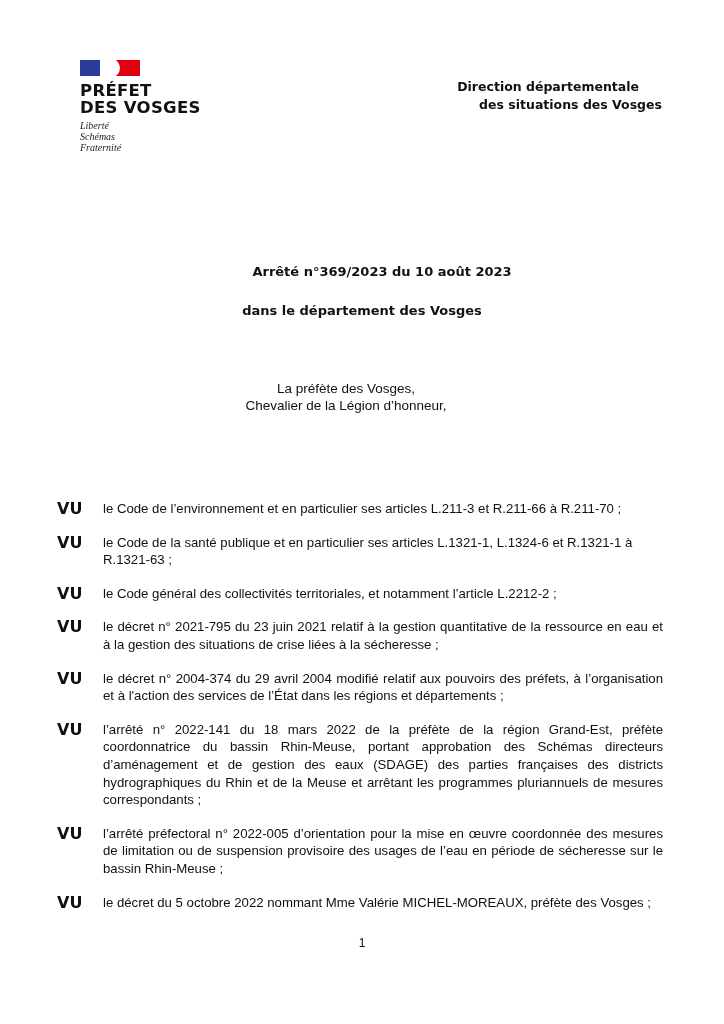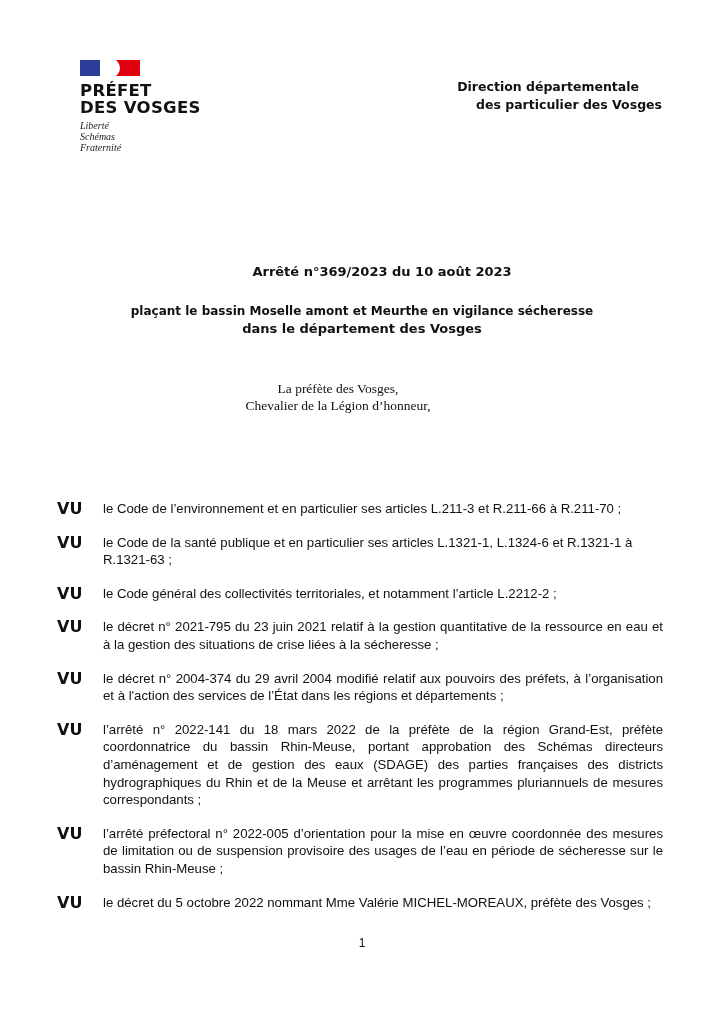--- a/index.html
+++ b/index.html
@@ -10,21 +10,21 @@
   .flag .red { position: absolute; left: 36px; top: 2px; width: 24px; height: 16px; background: #e1000f; }
   .flag .face { position: absolute; left: 20px; top: 0px; width: 20px; height: 20px; background: #fff; border-radius: 0 50% 50% 0; }
   .logo-title { font-family: "DejaVu Sans", sans-serif; font-weight: bold; font-size: 16.5px; line-height: 17px; letter-spacing: 0.3px; margin-top: 4px; color: #111; }
   .motto { font-family: "Liberation Serif", serif; font-style: italic; font-size: 10px; line-height: 11px; margin-top: 4px; color: #222; }
   .direction { position: absolute; right: 62px; top: 78px; text-align: right; font-family: "DejaVu Sans", sans-serif; font-weight: bold; font-size: 12.5px; line-height: 18px; }
   .direction .l1 { margin-right: 23px; }
   .title-block { position: absolute; left: 0; width: 724px; text-align: center; font-family: "DejaVu Sans", sans-serif; font-weight: bold; }
   .arrete { top: 264px; font-size: 13px; padding-left: 20px; }
   .subject { top: 302px; font-size: 12px; line-height: 18px; }
   .subject .l2 { font-size: 13px; }
-  .signatory { position: absolute; left: 8px; width: 660px; top: 380px; text-align: center; font-family: Liberation Serif, serif; font-size: 13.5px; line-height: 17px; }
+  .signatory { position: absolute; left: 16px; width: 660px; top: 380px; text-align: center; font-family: Liberation Sans, sans-serif; font-size: 13.5px; line-height: 17px; }
   .vus { position: absolute; left: 57px; top: 500px; width: 606px; }
   .vu { display: flex; margin-bottom: 16px; font-size: 13.2px; line-height: 17.6px; }
   .vu .lab { width: 46px; flex: none; font-weight: bold; font-family: "DejaVu Sans", sans-serif; font-size: 16px; }
   .vu .txt { flex: 1; text-align: justify; }
   .vu .txt.left { text-align: left; }
   .page-number { position: absolute; top: 936px; left: 0; width: 724px; text-align: center; font-size: 12px; }
 </style>
 </head>
 <body>
 
@@ -40,27 +40,26 @@
   </div>
   <div class="motto">
     <div>Liberté</div>
     <div>Schémas</div>
     <div>Fraternité</div>
   </div>
 </div>
 
 <div class="direction">
   <div class="l1">Direction départementale</div>
-  <div>des particulier des Vosges</div>
+  <div>des situations des Vosges</div>
 </div>
 
 <div class="title-block arrete">Arrêté n°369/2023 du 10 août 2023</div>
 
 <div class="title-block subject">
-  <div>plaçant le bassin Moselle amont et Meurthe en vigilance sécheresse</div>
   <div class="l2">dans le département des Vosges</div>
 </div>
 
 <div class="signatory">
   <div>La préfète des Vosges,</div>
   <div>Chevalier de la Légion d’honneur,</div>
 </div>
 
 <div class="vus">
   <div class="vu">

